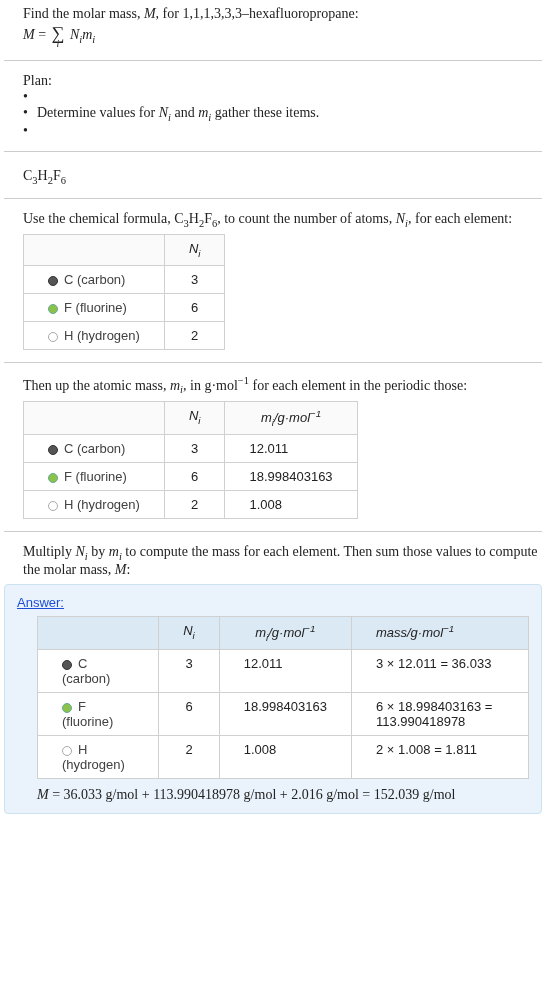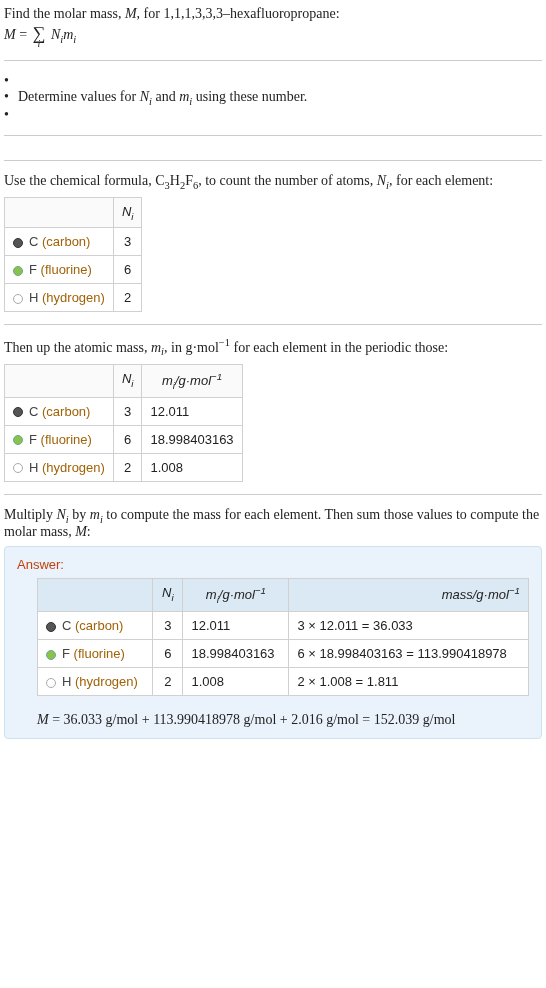--- a/index.html
+++ b/index.html
@@ -4,35 +4,35 @@
 <style>
 * { box-sizing: border-box; margin: 0; padding: 0; }
 body {
   font-family: Georgia, 'Times New Roman', serif;
   font-size: 14px;
   color: #222;
   background: #fff;
   width: 546px;
   padding: 4px;
 }
-.section { padding: 2px 0; }
+.section { padding: 2px 0; margin-left: 19px; }
 .hr { border-top: 1px solid #ccc; margin: 10px 0; }
 .italic { font-style: italic; }
 .sub { vertical-align: sub; font-size: 0.75em; }
 .sup { vertical-align: super; font-size: 0.75em; }
 .formula { font-family: Georgia, serif; }
 table {
   border-collapse: collapse;
   margin-top: 6px;
   font-family: Arial, Helvetica, sans-serif;
   font-size: 13px;
 }
 th, td {
   border: 1px solid #d0d0d0;
-  padding: 6px 8px;
+  padding: 6px 24px;
   text-align: left;
   vertical-align: top;
 }
 th {
   background: #fafafa;
   font-weight: normal;
   font-style: italic;
   text-align: center;
 }
 td.num { text-align: center; }
@@ -40,33 +40,33 @@
   display: inline-block;
   width: 10px; height: 10px;
   border-radius: 50%;
   margin-right: 6px;
   vertical-align: middle;
   border: 1px solid #888;
 }
 .dot-c { background: #555; border-color:#333; }
 .dot-f { background: #8bc34a; border-color:#6a9; }
 .dot-h { background: #fff; border-color:#aaa; }
-.elabel { color: #a16207; font-family: Arial, sans-serif; }
+.elabel { color: #404040; font-family: Arial, sans-serif; }
 .elsym { color: #444; font-family: Arial, sans-serif; }
 .answer-box {
   background: #eaf3fb;
   border: 1px solid #cde2f1;
   border-radius: 4px;
   padding: 10px 12px;
   margin-top: 4px;
 }
 .answer-box table { background: #fff; }
 .answer-box th { background: #dbe9f5; }
 .ans-head { color:#333; font-family: Arial,sans-serif; font-size:13px; }
-.mline { margin-top:16px; font-family: Georgia, serif; font-style: italic; }
+.mline { margin-top:8px; font-family: Georgia, serif; font-style: italic; }
 .bullet { padding-left: 0; }
 .bullet-row { display:flex; }
 .bullet-mark { width:14px; }
 .sumformula { display:inline-flex; align-items:center; }
 .sigma-wrap { display:inline-flex; flex-direction:column; align-items:center; font-style:normal; margin:0 2px;}
 .sigma { font-size:18px; line-height:14px;}
 .sigma-sub { font-size:10px; font-style:italic; line-height:8px;}
 </style>
 </head>
 <body>
@@ -80,39 +80,43 @@
           <span class="sigma-sub italic">i</span>
         </span>
       </span>
     <span class="italic">N</span><span class="sub italic">i</span><span class="italic">m</span><span class="sub italic">i</span>
   </div>
 </div>
 
 <div class="hr"></div>
 
 <div class="section">
+  <div>Plan:</div>
   <div class="bullet">
     <div class="bullet-row">
         <div class="bullet-mark">•</div>
       </div>
     <div class="bullet-row">
         <div class="bullet-mark">•</div>
         <div>
-      <span>Determine values for </span><span class="italic">N</span><span class="sub italic">i</span><span> and </span><span class="italic">m</span><span class="sub italic">i</span><span> using these number.</span>
+      <span>Determine values for </span><span class="italic">N</span><span class="sub italic">i</span><span> and </span><span class="italic">m</span><span class="sub italic">i</span><span> gather these items.</span>
     </div>
       </div>
     <div class="bullet-row">
         <div class="bullet-mark">•</div>
       </div>
   </div>
 </div>
 
 <div class="hr"></div>
 
 <div class="section">
+  <div class="formula" style="margin-top:4px;">
+    <span>C</span><span class="sub">3</span><span>H</span><span class="sub">2</span><span>F</span><span class="sub">6</span>
+  </div>
 </div>
 
 <div class="hr"></div>
 
 <div class="section">
   <div>
     <span>Use the chemical formula, </span><span>C</span><span class="sub">3</span><span>H</span><span class="sub">2</span><span>F</span><span class="sub">6</span><span>, to count the number of atoms, </span><span class="italic">N</span><span class="sub italic">i</span><span>, for each element:</span>
   </div>
   <table>
     <tbody>
@@ -168,28 +172,28 @@
     </table>
 </div>
 
 <div class="hr"></div>
 
 <div class="section">
   <span>Multiply </span><span class="italic">N</span><span class="sub italic">i</span><span> by </span><span class="italic">m</span><span class="sub italic">i</span><span> to compute the mass for each element. Then sum those values to compute the molar mass, </span><span class="italic">M</span><span>:</span>
 </div>
 
 <div class="answer-box">
-  <div class="ans-head" style="color:#c2410c;">Answer:</div>
+  <div class="ans-head" style="color:#1d4ed8;text-decoration:underline;">Answer:</div>
   <table style="margin-left:20px; width:calc(100% - 20px);">
     <tbody>
         <tr>
       <th></th>
       <th><span class="italic">N</span><span class="sub italic">i</span></th>
       <th><span class="italic">m</span><span class="sub italic">i</span><span>/g·mol</span><span class="sup">−1</span></th>
-      <th style="text-align:right;"><span>mass/g·mol</span><span class="sup">−1</span></th>
+      <th style="text-align:left;"><span>mass/g·mol</span><span class="sup">−1</span></th>
     </tr>
     <tr>
           <td><span class="dot dot-c"></span><span class="elsym">C</span> <span class="elabel">(carbon)</span></td>
           <td class="num">3</td>
           <td>12.011</td>
           <td>3 × 12.011 = 36.033</td>
         </tr>
     <tr>
           <td><span class="dot dot-f"></span><span class="elsym">F</span> <span class="elabel">(fluorine)</span></td>
           <td class="num">6</td>

